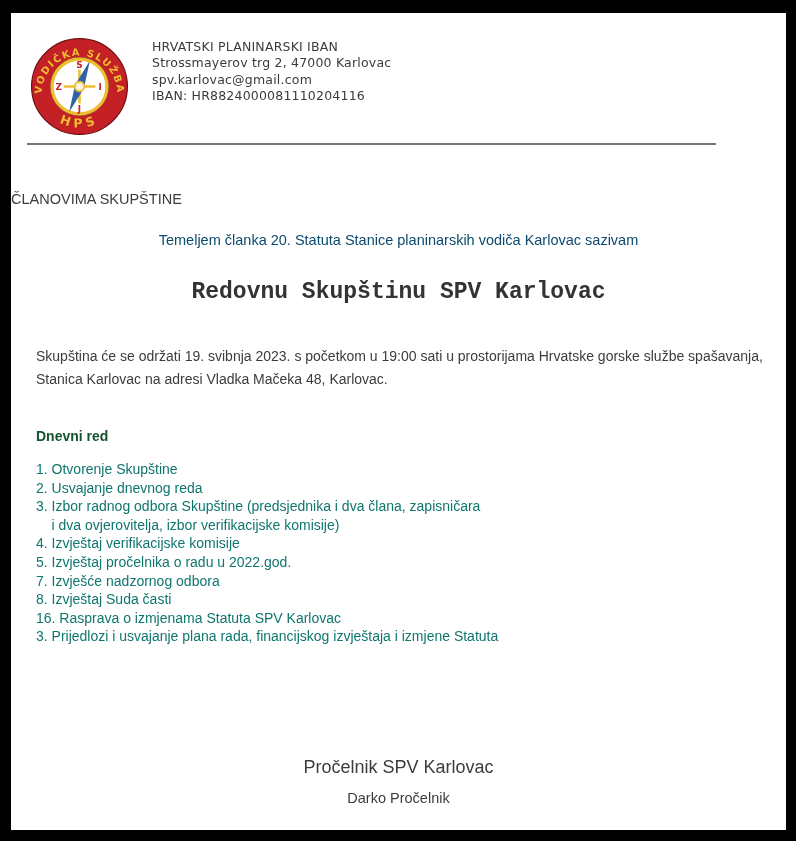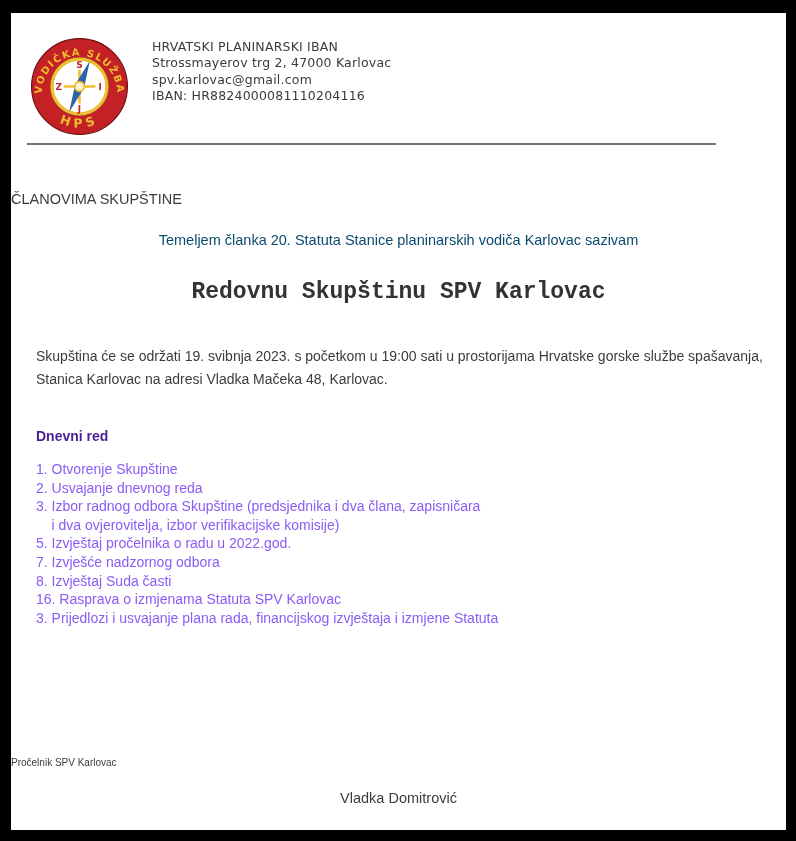--- a/index.html
+++ b/index.html
@@ -40,30 +40,30 @@
   .doc-title {
     position:absolute; top:266px; left:0; width:100%;
     text-align:center; font-size:23px; font-weight:bold; color:#333333;font-family:Liberation Mono, monospace;
   }
   .body-par {
     position:absolute; top:332px; left:25px; width:730px;
     font-size:14px; line-height:23px; color:#3c3c3c;
   }
   .agenda-heading {
     position:absolute; top:415px; left:25px;
-    font-size:14px; font-weight:bold; color:#4c1d95;
+    font-size:14px; font-weight:bold; color:#14532d;
   }
   .agenda-list {
     position:absolute; top:447px; left:25px;
-    font-size:14px; line-height:18.6px; color:#8b5cf6;
+    font-size:14px; line-height:18.6px; color:#0f766e;
   }
   .agenda-line { white-space:pre; }
   .closing-role {
     position:absolute; top:744px; left:0; width:100%;
-    font-size:10px; color:#3c3c3c;
+    text-align:center; font-size:18px; color:#3c3c3c;
   }
   .closing-name {
     position:absolute; top:777px; left:0; width:100%;
     text-align:center; font-size:14.5px; color:#3c3c3c;
   }
   
   .badge-red { fill:var(--logo-red, #c42127); stroke:#6e0f12; stroke-width:1.2; }
   .inner-outline { fill:#ffffff; stroke:#9c6a12; stroke-width:0.9; }
   .inner-ring { fill:none; stroke:var(--logo-yellow, #efbe2e); stroke-width:3; }
   .cross-line { stroke:var(--logo-yellow, #efbe2e); stroke-width:2.6; }
@@ -129,23 +129,24 @@
   <div class="body-par">Skupština će se održati 19. svibnja 2023. s početkom u 19:00 sati u prostorijama Hrvatske gorske službe spašavanja, Stanica Karlovac na adresi Vladka Mačeka 48, Karlovac.</div>
 
   <div class="agenda-heading">Dnevni red</div>
 
   <div class="agenda-list">
 
   <div class="agenda-line">1. Otvorenje Skupštine</div>
       <div class="agenda-line">2. Usvajanje dnevnog reda</div>
       <div class="agenda-line">3. Izbor radnog odbora Skupštine (predsjednika i dva člana, zapisničara</div>
       <div class="agenda-line">    i dva ovjerovitelja, izbor verifikacijske komisije)</div>
+      <div class="agenda-line">4. Izvještaj verifikacijske komisije</div>
       <div class="agenda-line">5. Izvještaj pročelnika o radu u 2022.god.</div>
       <div class="agenda-line">7. Izvješće nadzornog odbora</div>
       <div class="agenda-line">8. Izvještaj Suda časti</div>
       <div class="agenda-line">16. Rasprava o izmjenama Statuta SPV Karlovac</div>
       <div class="agenda-line">3. Prijedlozi i usvajanje plana rada, financijskog izvještaja i izmjene Statuta</div>
     </div>
 
   <div class="closing-role">Pročelnik SPV Karlovac</div>
-  <div class="closing-name">Vladka Domitrović</div>
+  <div class="closing-name">Darko Pročelnik</div>
 
 </div>
 
 </body></html>

